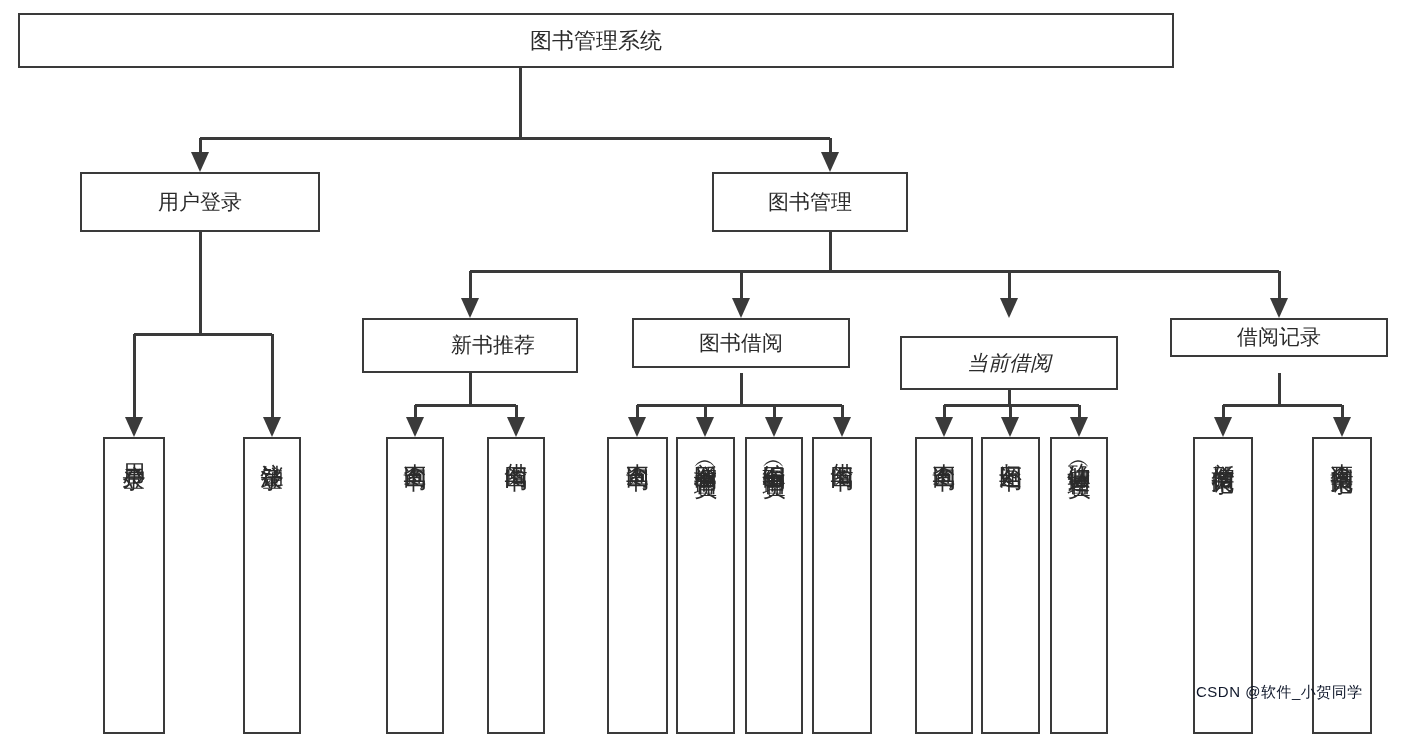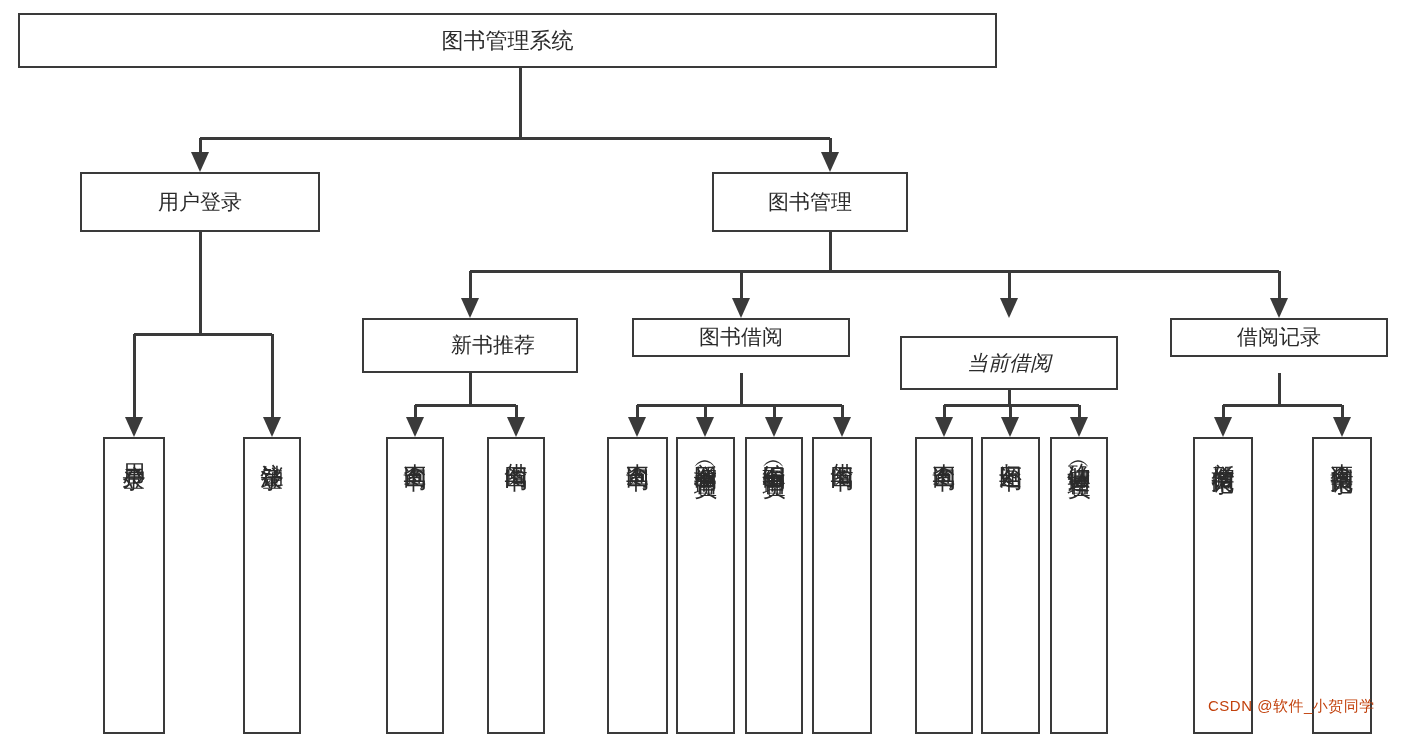--- a/index.html
+++ b/index.html
@@ -118,33 +118,33 @@
       <line x1="1079" y1="405" x2="1079" y2="419" stroke="#3a3a3a" stroke-width="3" shape-rendering="crispEdges"></line>
       <polygon points="1070,417 1088,417 1079,437" fill="#3a3a3a"></polygon>
       <line x1="1279" y1="373" x2="1279" y2="405" stroke="#3a3a3a" stroke-width="3" shape-rendering="crispEdges"></line>
       <line x1="1223" y1="405" x2="1342" y2="405" stroke="#3a3a3a" stroke-width="3" shape-rendering="crispEdges"></line>
       <line x1="1223" y1="405" x2="1223" y2="419" stroke="#3a3a3a" stroke-width="3" shape-rendering="crispEdges"></line>
       <polygon points="1214,417 1232,417 1223,437" fill="#3a3a3a"></polygon>
       <line x1="1342" y1="405" x2="1342" y2="419" stroke="#3a3a3a" stroke-width="3" shape-rendering="crispEdges"></line>
       <polygon points="1333,417 1351,417 1342,437" fill="#3a3a3a"></polygon>
     </svg>
   <div id="nodes-layer">
-      <div class="node horizontal root" style="left: 18px; top: 13px; width: 979px; height: 55px;">
+      <div class="node horizontal root" style="left: 18px; top: 13px; width: 1156px; height: 55px;">
         <span class="label">图书管理系统</span>
       </div>
       <div class="node horizontal" style="left: 80px; top: 172px; width: 240px; height: 60px;">
         <span class="label">用户登录</span>
       </div>
       <div class="node horizontal" style="left: 712px; top: 172px; width: 196px; height: 60px;">
         <span class="label">图书管理</span>
       </div>
       <div class="node horizontal" style="left: 362px; top: 318px; width: 216px; height: 55px; padding-left: 46px;">
         <span class="label">新书推荐</span>
       </div>
-      <div class="node horizontal" style="left: 632px; top: 318px; width: 218px; height: 39px;">
+      <div class="node horizontal" style="left: 632px; top: 318px; width: 218px; height: 50px;">
         <span class="label">图书借阅</span>
       </div>
       <div class="node horizontal" style="left: 900px; top: 336px; width: 218px; height: 54px; font-style: italic;">
         <span class="label">当前借阅</span>
       </div>
       <div class="node horizontal" style="left: 1170px; top: 318px; width: 218px; height: 39px;">
         <span class="label">借阅记录</span>
       </div>
       <div class="node vertical" style="left: 103px; top: 437px; width: 62px; height: 297px;">
         <span class="label">用户登录</span>
@@ -179,14 +179,14 @@
       <div class="node vertical" style="left: 1050px; top: 437px; width: 58px; height: 297px;">
         <span class="label">确认归还（管理员）</span>
       </div>
       <div class="node vertical" style="left: 1193px; top: 437px; width: 60px; height: 297px;">
         <span class="label">新增借阅记录</span>
       </div>
       <div class="node vertical" style="left: 1312px; top: 437px; width: 60px; height: 297px;">
         <span class="label">查询借阅记录</span>
       </div>
     </div>
-  <div id="watermark" style="left: 1196px; top: 697px; color: #c2410c; margin-left: 12px;">CSDN @软件_小贺同学</div>
+  <div id="watermark" style="left: 1196px; top: 683px; color: #0f172a;">CSDN @软件_小贺同学</div>
 </div>
 
 </body></html>

